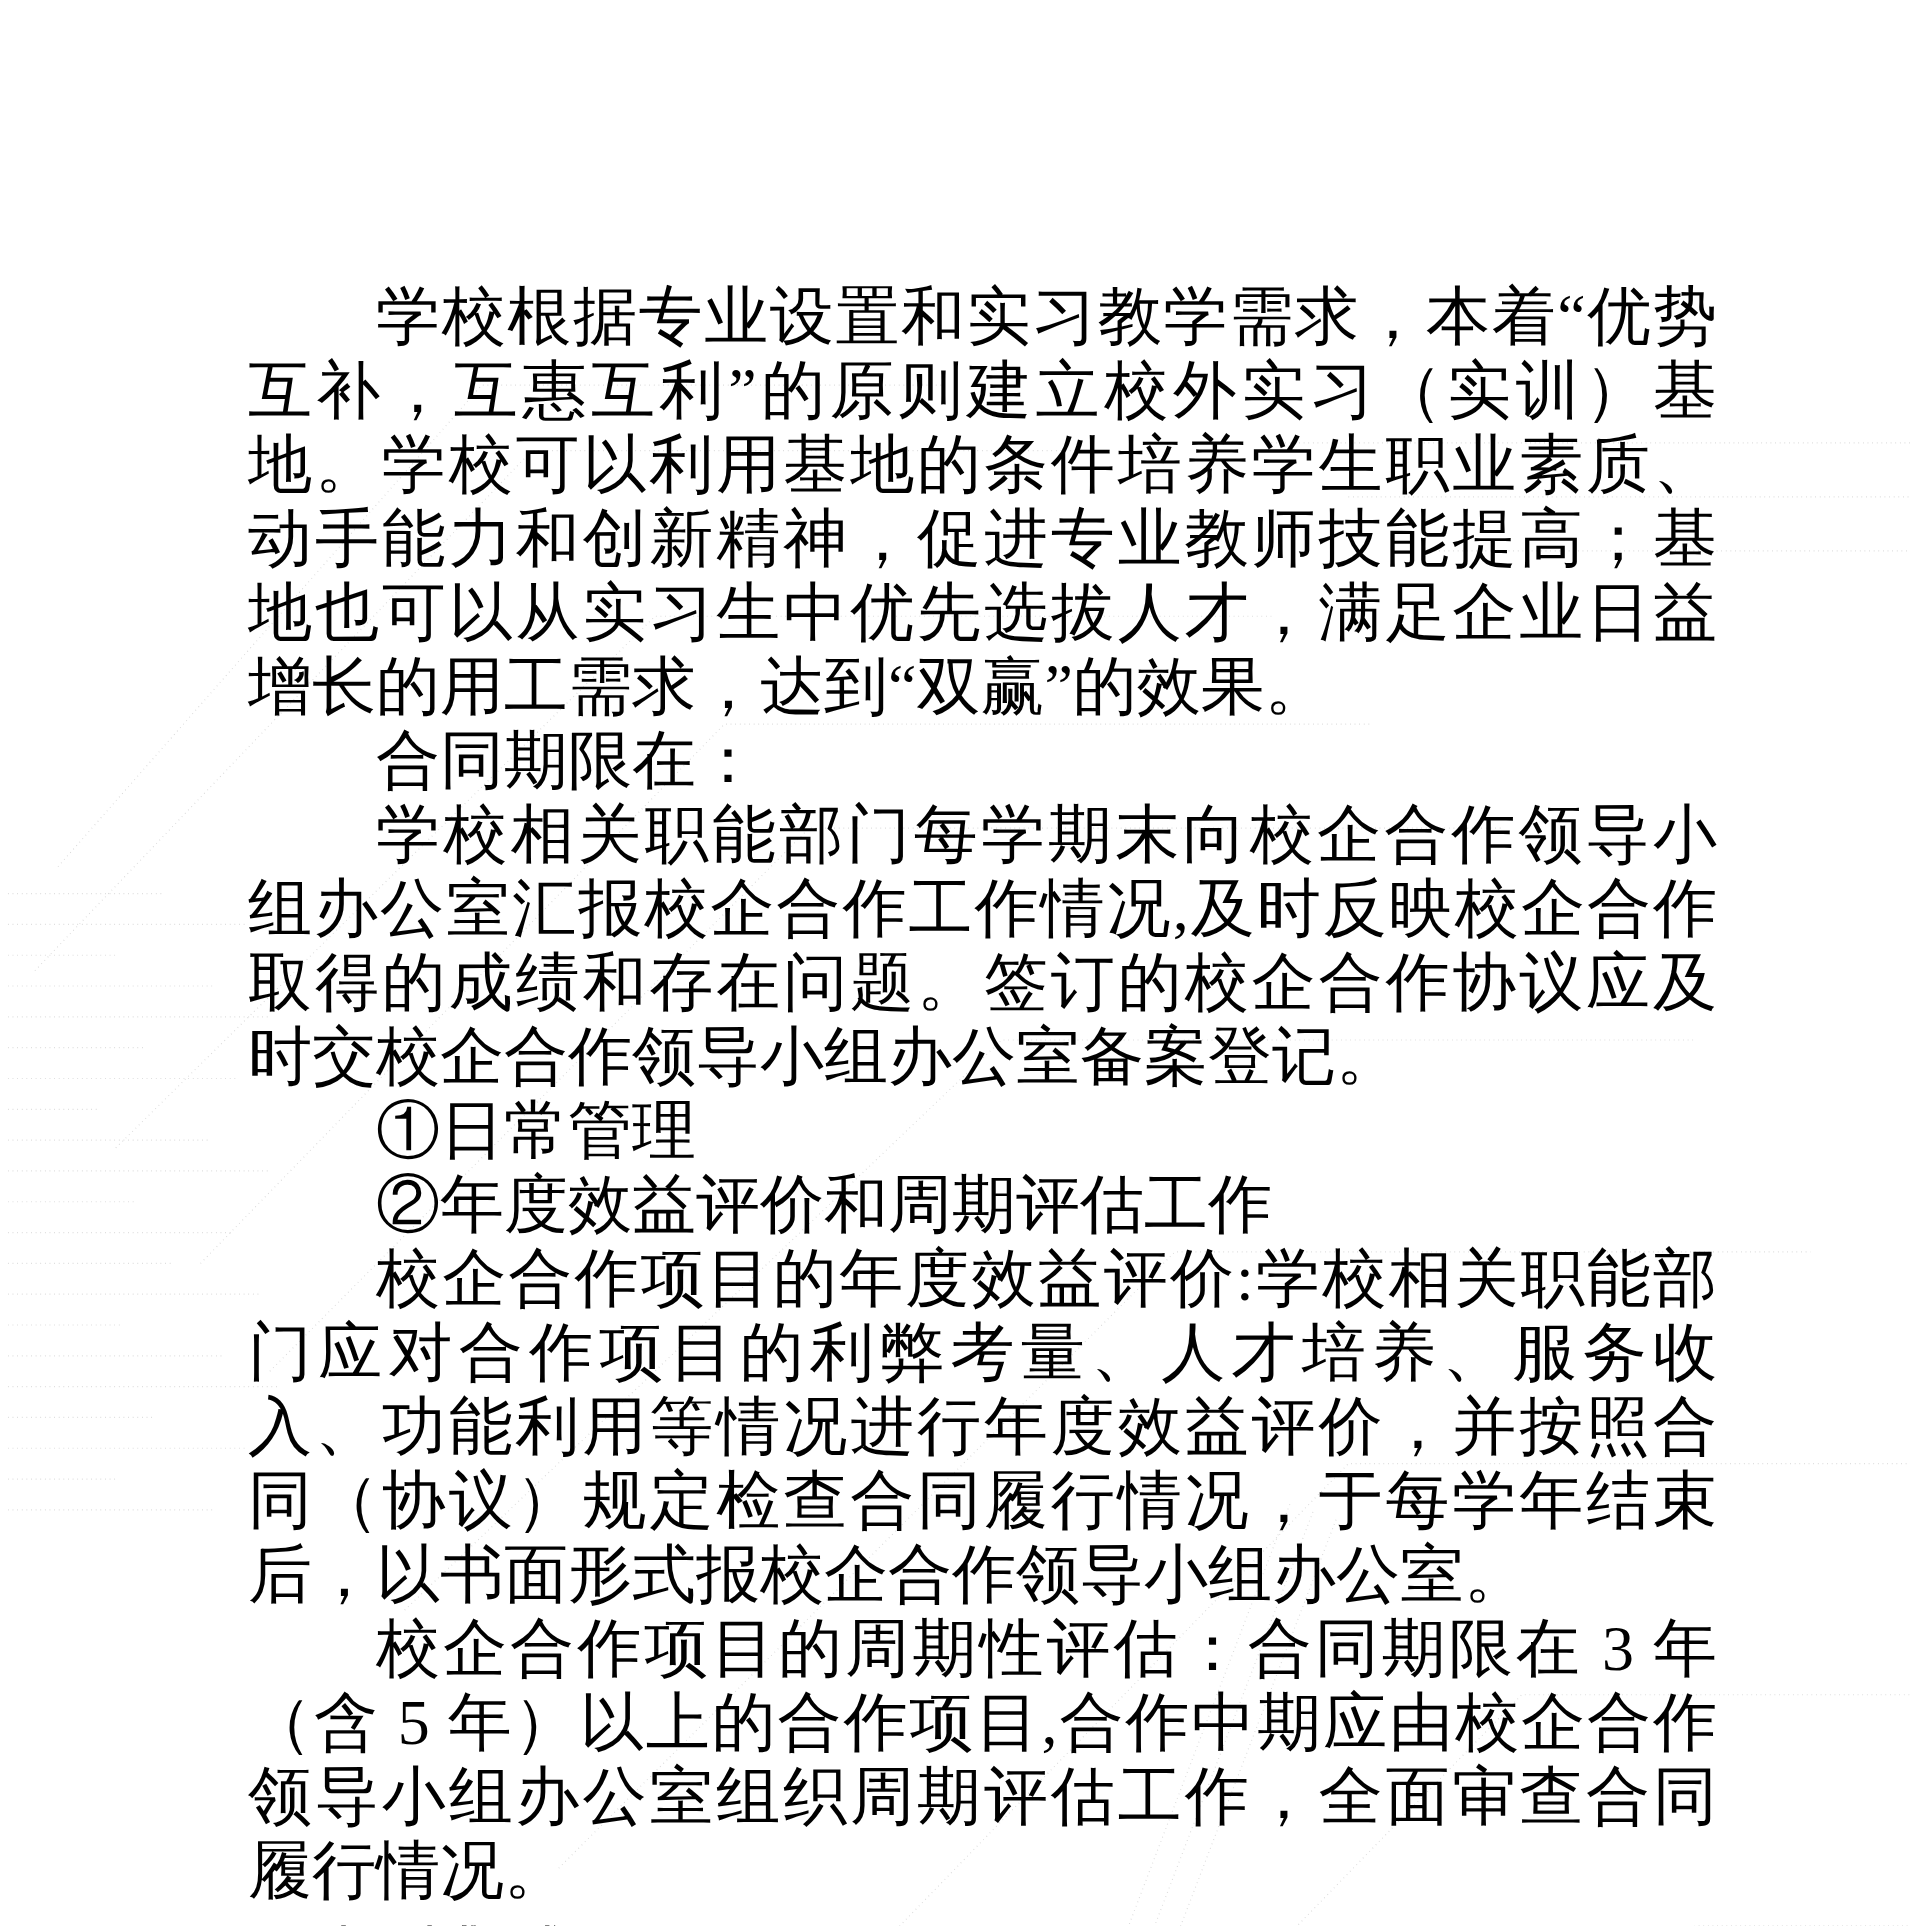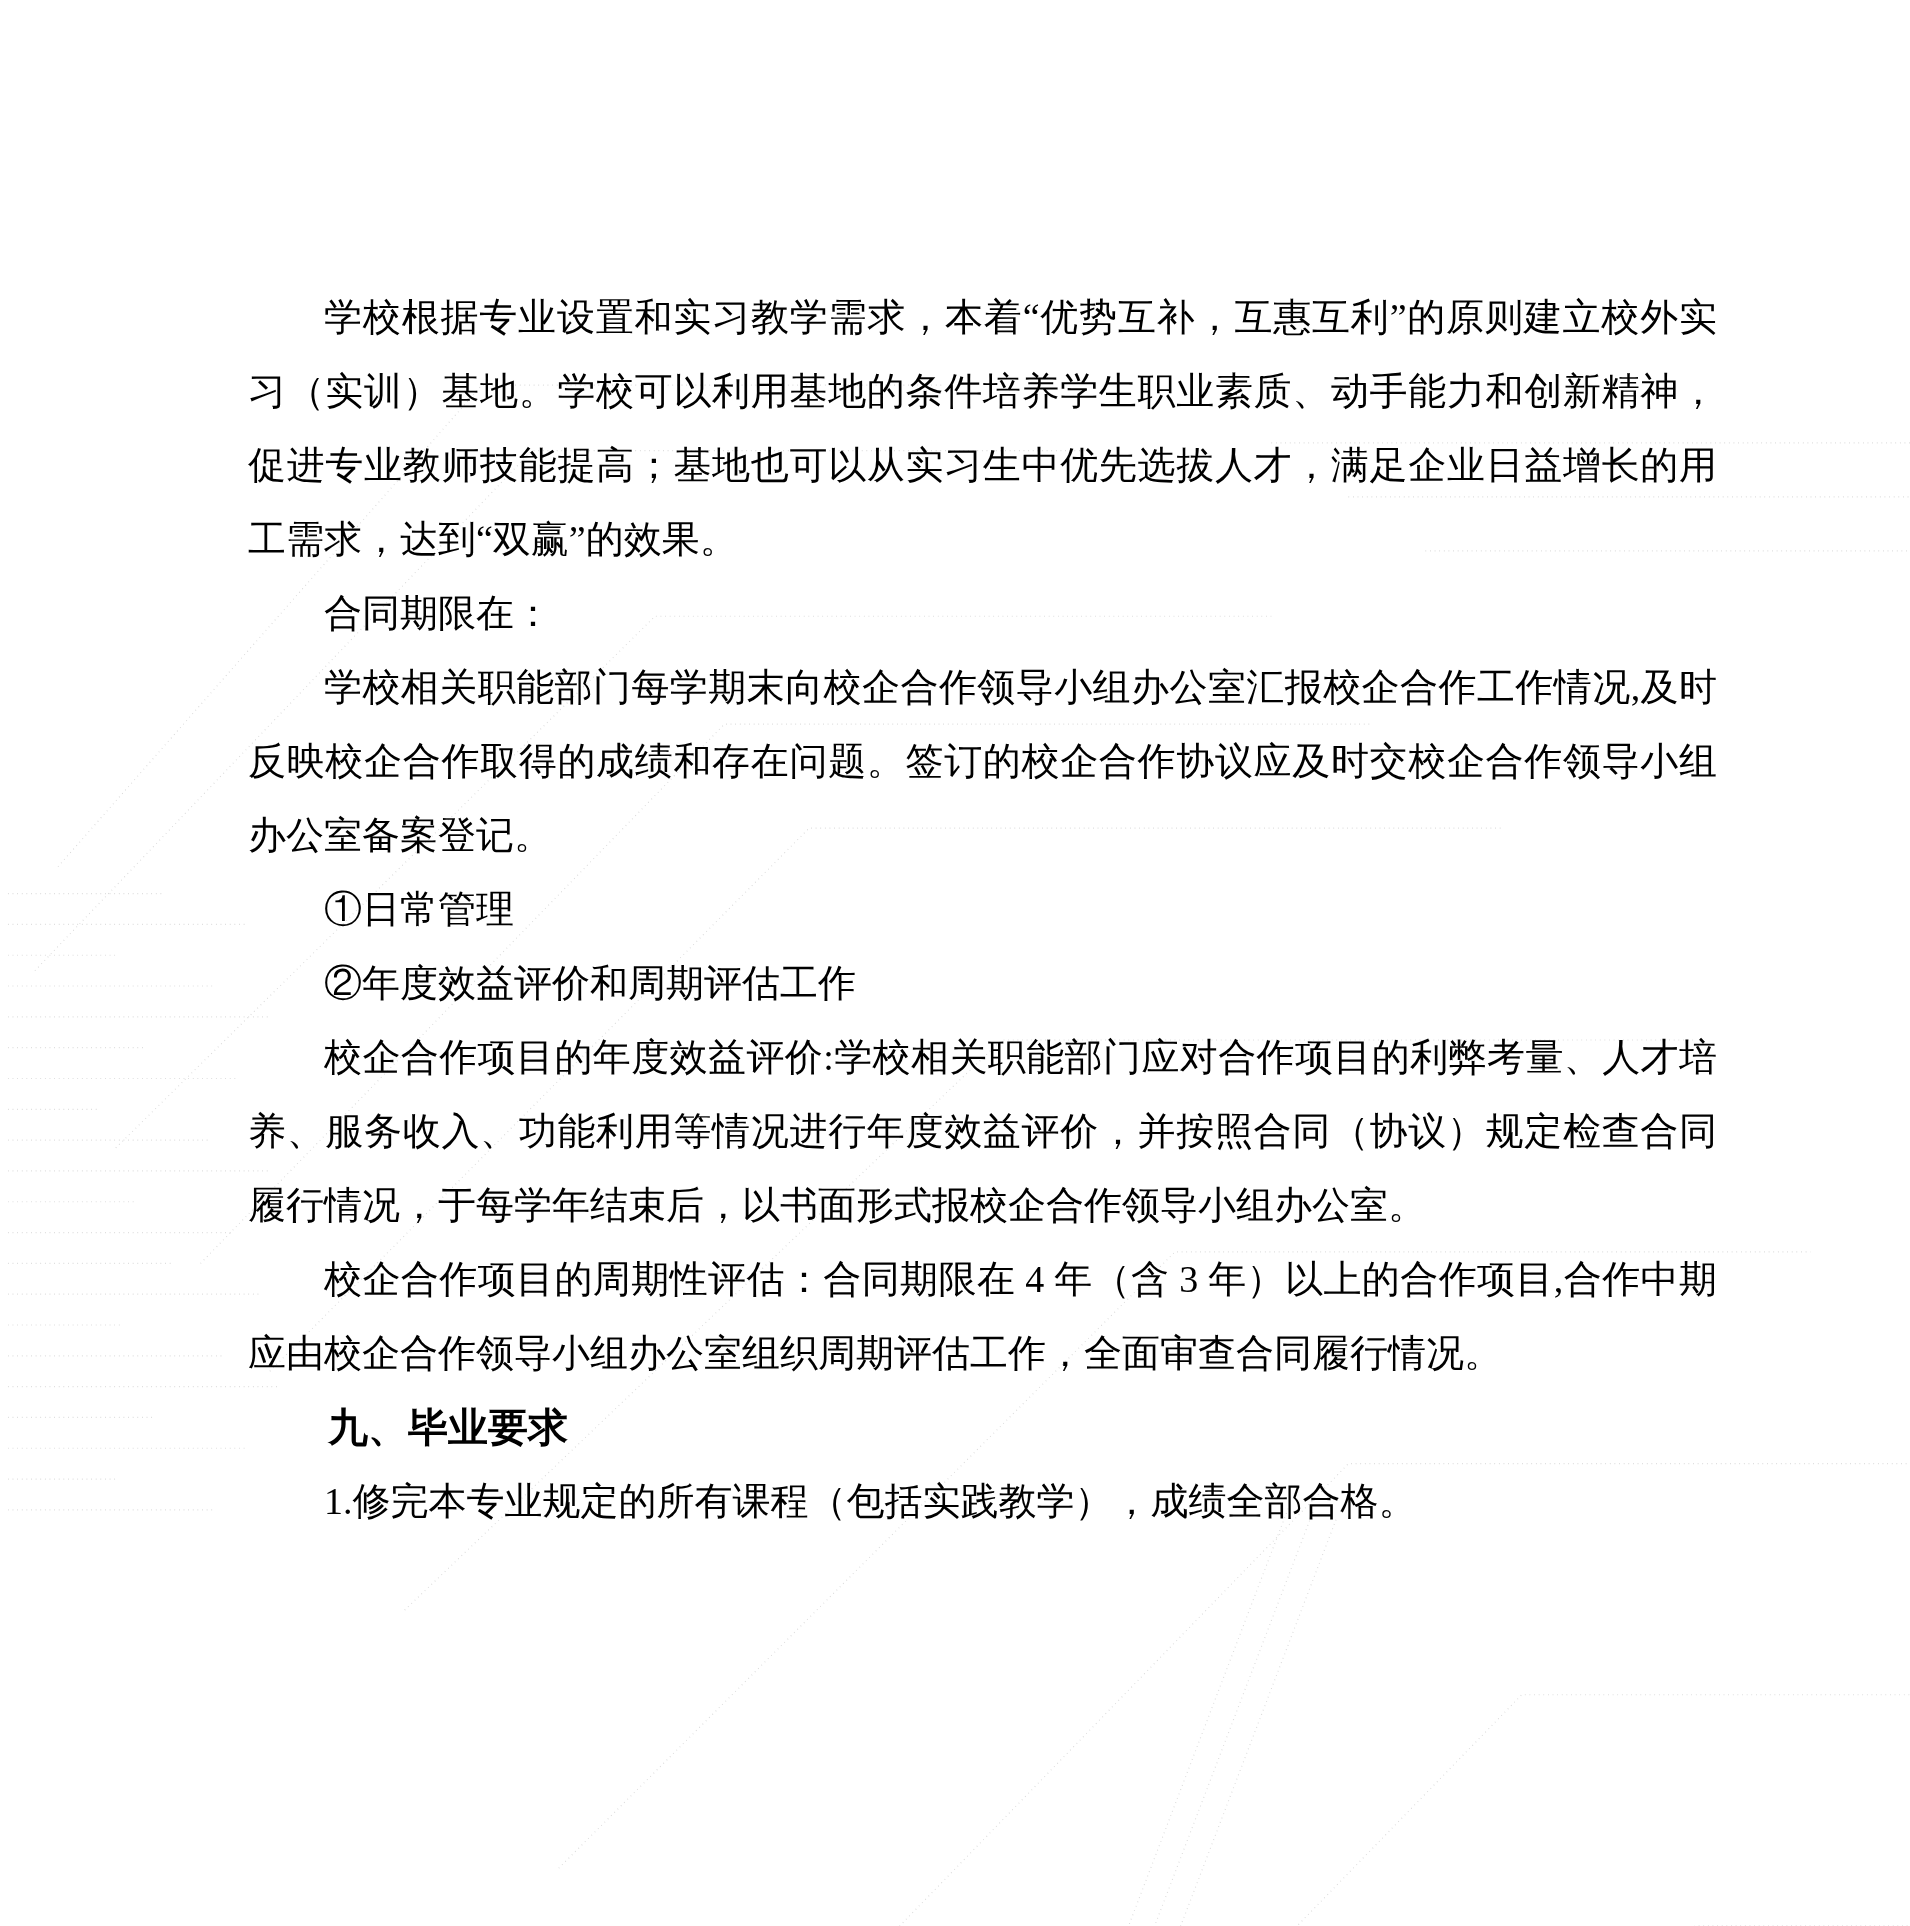--- a/index.html
+++ b/index.html
@@ -21,21 +21,21 @@
     z-index: 0;
   }
   .doc-body {
     position: absolute;
     left: 248px; top: 280px;
     width: 1469px;
     z-index: 1;
   }
   p.para {
     margin: 0;
-    font-size: 38px;
+    font-size: 64px;
     line-height: 74px;
     text-align: justify;
     text-indent: 2em;
     color: #000000;
   }
   p.para.heading {
     font-family: "Liberation Sans", "DejaVu Sans", sans-serif;
     font-weight: 700;
     font-size: 40px;
   }
@@ -101,19 +101,19 @@
     </g>
   </svg>
 
   <main class="doc-body">
       <p class="para body">学校根据专业设置和实习教学需求，本着“优势互补，互惠互利”的原则建立校外实习（实训）基地。学校可以利用基地的条件培养学生职业素质、动手能力和创新精神，促进专业教师技能提高；基地也可以从实习生中优先选拔人才，满足企业日益增长的用工需求，达到“双赢”的效果。</p>
       <p class="para body">合同期限在：</p>
       <p class="para body">学校相关职能部门每学期末向校企合作领导小组办公室汇报校企合作工作情况,及时反映校企合作取得的成绩和存在问题。签订的校企合作协议应及时交校企合作领导小组办公室备案登记。</p>
       <p class="para body">①日常管理</p>
       <p class="para body">②年度效益评价和周期评估工作</p>
       <p class="para body">校企合作项目的年度效益评价:学校相关职能部门应对合作项目的利弊考量、人才培养、服务收入、功能利用等情况进行年度效益评价，并按照合同（协议）规定检查合同履行情况，于每学年结束后，以书面形式报校企合作领导小组办公室。</p>
-      <p class="para body">校企合作项目的周期性评估：合同期限在 4 年（含 3 年）以上的合作项目,合作中期应由校企合作领导小组办公室组织周期评估工作，全面审查合同履行情况。</p>
+      <p class="para body">校企合作项目的周期性评估：合同期限在 3 年（含 5 年）以上的合作项目,合作中期应由校企合作领导小组办公室组织周期评估工作，全面审查合同履行情况。</p>
       <p class="para heading">九、毕业要求</p>
       <p class="para body">1.修完本专业规定的所有课程（包括实践教学），成绩全部合格。</p>
     </main>
 
 </div>
 
 
 </body></html>

